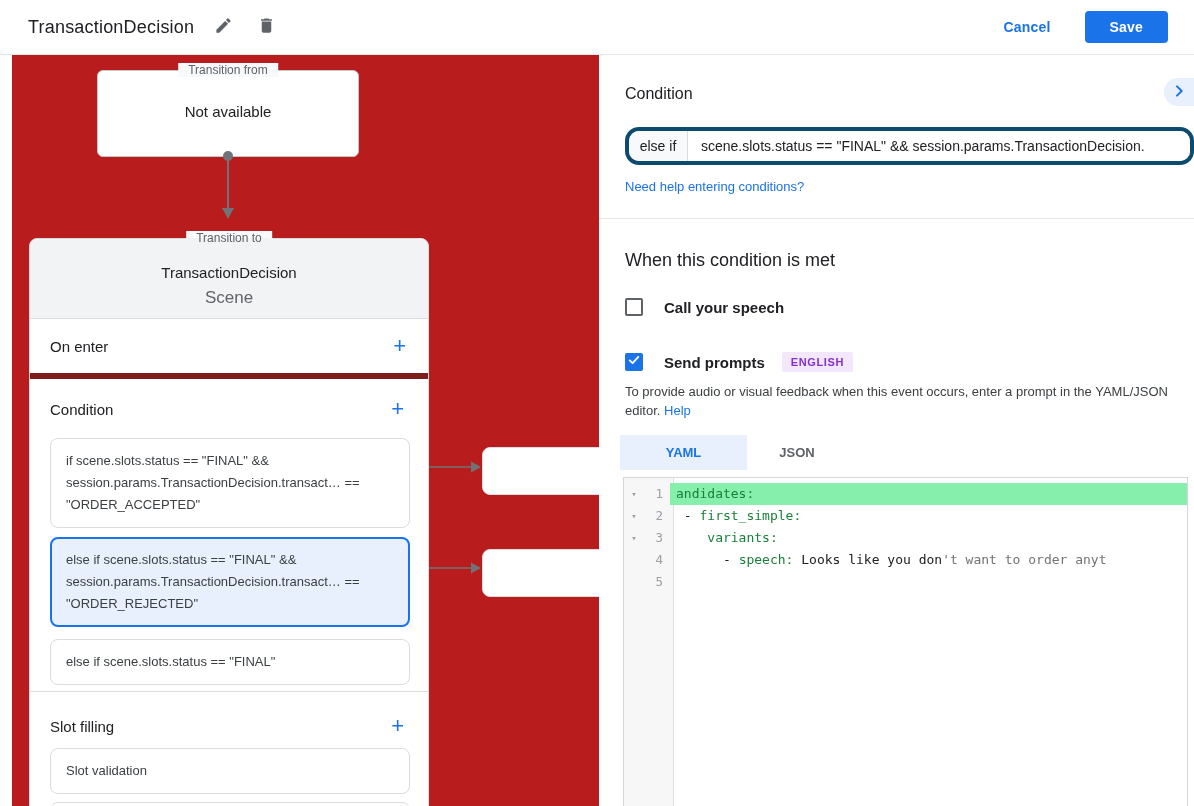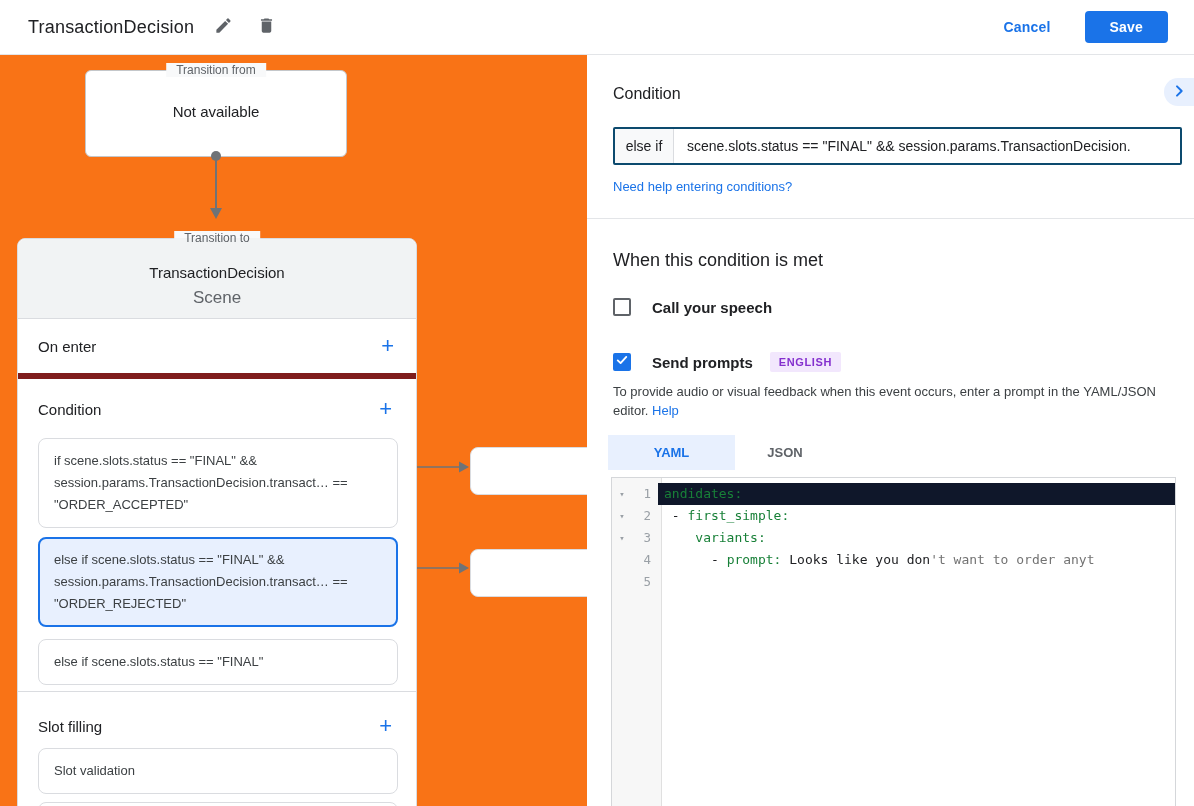--- a/index.html
+++ b/index.html
@@ -16,22 +16,22 @@
   .icon-btn svg { fill: #5f6368; }
   .topbar-right { display: flex; align-items: center; gap: 34px; }
   .text-btn { background: none; border: none; color: #1a73e8; font-size: 14px; font-weight: 700;
     cursor: pointer; font-family: inherit; letter-spacing: .2px; }
   .primary-btn { background: #1a73e8; color: #fff; border: none; border-radius: 4px;
     font-size: 14px; font-weight: 700; padding: 8px 25px; cursor: pointer; font-family: inherit;
     letter-spacing: .2px; }
 
   
   .main { display: flex; height: 751px; }
-  .canvas { position: relative; width: 587px; height: 751px; background: #f97316;
-    overflow: hidden; flex: none; }
+  .canvas { position: relative; width: 587px; height: 751px; background: #b91c1c;
+    overflow: hidden; flex: none; margin-left: 12px; }
   .panel { position: relative; flex: 1; background: #fff; height: 751px; overflow: hidden; }
 
   
   .box-legend { position: absolute; top: -8px; left: 50%; transform: translateX(-50%);
     font-size: 12px; color: #5f6368; background: #f8f9fa; padding: 0 10px; white-space: nowrap; }
   .tf-box { position: absolute; left: 85px; top: 15px; width: 262px; height: 87px;
     background: #fff; border: 1px solid #c4c7ca; border-radius: 6px; }
   .tf-value { text-align: center; margin-top: 32px; font-size: 15px; color: #202124; }
 
   .scene-card { position: absolute; left: 17px; top: 183px; width: 400px;
@@ -63,22 +63,22 @@
   .target-box.t1 { top: 392px; }
   .target-box.t2 { top: 494px; }
   .connectors { position: absolute; left: 0; top: 0; pointer-events: none; }
 
   
   .panel-inner { padding: 0 12px 0 26px; }
   .collapse-btn { position: absolute; top: 23px; right: 0; width: 30px; height: 28px;
     background: #e8f0fe; border: none; border-radius: 14px 0 0 14px; cursor: pointer;
     display: flex; align-items: center; justify-content: center; }
   .panel-h2 { margin-top: 30px; font-size: 16px; font-weight: 400; color: #202124; }
-  .cond-input-row { margin-top: 24px; display: flex; height: 38px; border: 2px solid #0c4a6e;
-    border-radius: 2px; overflow: hidden; width: 569px; }
+  .cond-input-row { margin-top: 24px; display: flex; height: 38px; border: 4px solid #0c4a6e;
+    border-radius: 14px; overflow: hidden; width: 569px; }
   .cond-prefix { width: 59px; flex: none; background: #f8f9fa; border-right: 1px solid #dadce0;
     display: flex; align-items: center; justify-content: center; font-size: 14px; color: #202124; }
   .cond-input { flex: 1; border: none; outline: none; font-size: 14px; color: #202124;
     padding: 0 4px 0 13px; font-family: inherit; background: #fff; white-space: nowrap; }
   .link { color: #1a73e8; font-size: 13px; text-decoration: none; cursor: pointer; }
   .help-link { display: inline-block; margin-top: 14px; }
   .panel-divider { border: none; border-top: 1px solid #e3e5e8; margin: 23px -12px 0 -26px; }
   .panel-h3 { margin-top: 31px; font-size: 18px; font-weight: 400; color: #202124; }
 
   .check-row { display: flex; align-items: center; margin-top: 27px; cursor: pointer; }
@@ -104,21 +104,21 @@
     border: 1px solid #d5d7da; border-bottom: none; background: #fff;
     font-family: "DejaVu Sans Mono", monospace; font-size: 13px; }
   .gutter-bg { position: absolute; left: 0; top: 0; bottom: 0; width: 50px; background: #f7f7f7;
     border-right: 1px solid #e0e0e0; }
   .code-lines { position: relative; padding-top: 5px; }
   .code-line { display: flex; height: 22px; line-height: 22px; }
   .fold-cell { width: 20px; flex: none; text-align: center; color: #9aa0a6; font-size: 9px; }
   .num-cell { width: 26px; flex: none; text-align: right; padding-right: 7px; color: #9aa0a6;
     font-size: 12.5px; }
   .code-cell { flex: 1; white-space: pre; overflow: hidden; padding-left: 6px; color: #202124; }
-  .code-line.highlight .code-cell { background: #0f172a; }
+  .code-line.highlight .code-cell { background: #86efac; }
   .tok-key { color: #188038; }
   .tok-plain { color: #202124; }
   .tok-string { color: #737373; }
 </style>
 </head>
 <body>
 
 <div class="app">
 
   <header class="topbar">
@@ -267,21 +267,21 @@
                 <span class="code-cell"><span class="tok-plain"> - </span><span class="tok-key">first_simple:</span></span>
               </div>
               <div class="code-line">
                 <span class="fold-cell">▾</span>
                 <span class="num-cell">3</span>
                 <span class="code-cell"><span class="tok-plain">    </span><span class="tok-key">variants:</span></span>
               </div>
               <div class="code-line">
                 <span class="fold-cell"></span>
                 <span class="num-cell">4</span>
-                <span class="code-cell"><span class="tok-plain">      - </span><span class="tok-key">prompt:</span><span class="tok-plain"> Looks like you don</span><span class="tok-string">'t want to order anyt</span></span>
+                <span class="code-cell"><span class="tok-plain">      - </span><span class="tok-key">speech:</span><span class="tok-plain"> Looks like you don</span><span class="tok-string">'t want to order anyt</span></span>
               </div>
               <div class="code-line">
                 <span class="fold-cell"></span>
                 <span class="num-cell">5</span>
                 <span class="code-cell"></span>
               </div>
             </div>
         </div>
       </div>
     </aside>

